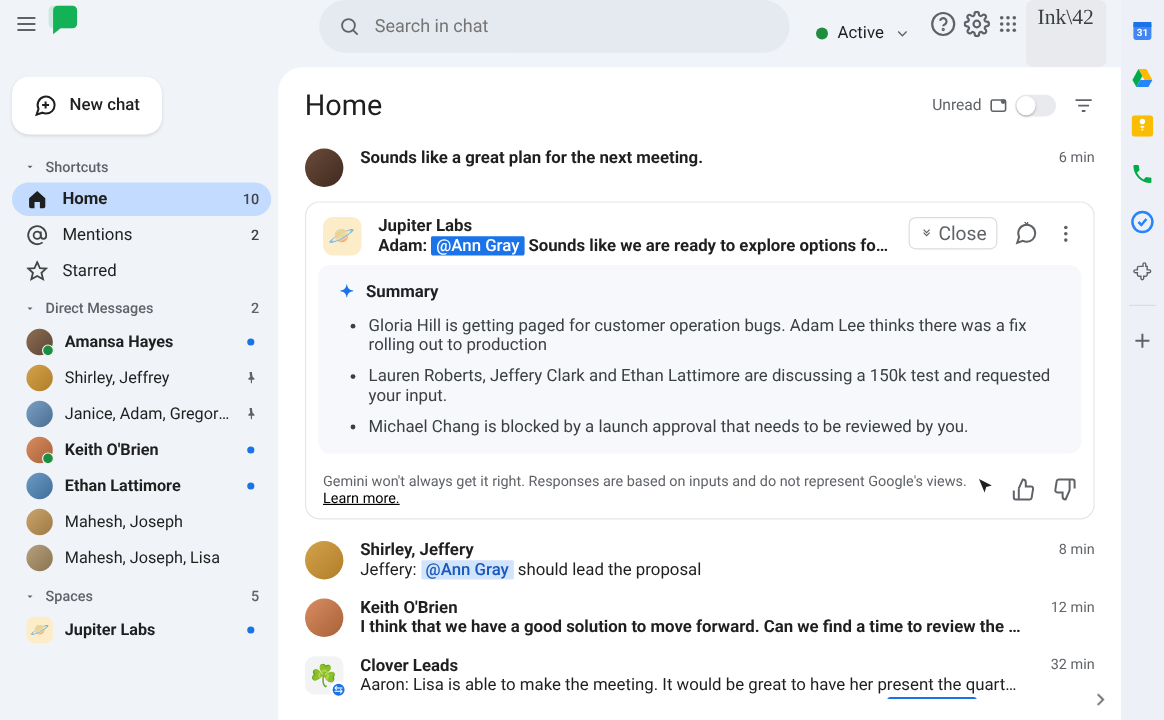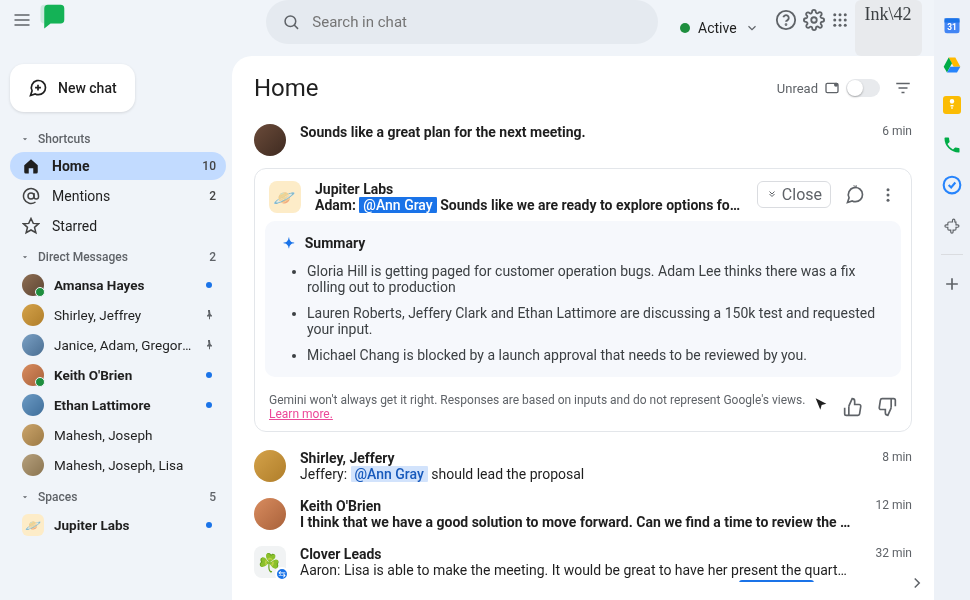--- a/index.html
+++ b/index.html
@@ -58,21 +58,21 @@
 .expanded .hdr .body { flex:1; min-width:0; }
 .expanded .hdr .name { font-weight:700; }
 .expanded .hdr .msg { font-weight:700; white-space:nowrap; overflow:hidden; text-overflow:ellipsis; }
 .expanded .actions { display:flex; align-items:center; gap:14px; color:#5f6368; font-size:13px; flex-shrink:0; }
 .close-chip { display:flex; align-items:center; gap:4px; border:1px solid #dadce0; border-radius:6px; padding:3px 8px; cursor:pointer; font-size:16px; }
 .summary-box { background:#f6f8fc; margin: 0 10px 10px; border-radius: 10px; padding: 14px 18px; }
 .summary-title { display:flex; align-items:center; gap:10px; font-weight:700; margin-bottom:12px; }
 .sparkle { color:#1a73e8; }
 .summary-box ul { list-style: disc; padding-left: 24px; display:flex; flex-direction:column; gap:10px; font-size:14px; color:#3c4043;}
 .disclaimer { display:flex; align-items:center; justify-content:space-between; padding: 6px 14px 10px; font-size:12px; color:#5f6368; }
-.disclaimer a { color:#ec4899; text-decoration: underline; }
+.disclaimer a { color:#000000; text-decoration: underline; }
 .thumbs { display:flex; gap:14px; font-size:18px; color:#5f6368; }
 .subline { font-size: 13.5px; color:#3c4043; display:flex; gap:6px; align-items:center; padding-top:2px; }
 .reply-icon { opacity:.5; }
 .space-av { width:32px; height:32px; border-radius:8px; background:#f1f3f4; display:flex; align-items:center; justify-content:center; font-size:18px; flex-shrink:0; position:relative;}
 .space-av .corner { position:absolute; right:-3px; bottom:-3px; width:14px; height:14px; border-radius:50%; background:#1a73e8; border:2px solid #fff; display:flex; align-items:center; justify-content:center; color:#fff; font-size:9px;}
 
 .rail { width: 36px; background:#edf1f7; display:flex; flex-direction:column; align-items:center; gap:18px; padding-top:14px; }
 .rail .ritem { width:22px; height:22px; display:flex; align-items:center; justify-content:center; cursor:pointer; }
 
 svg { display: block; }

